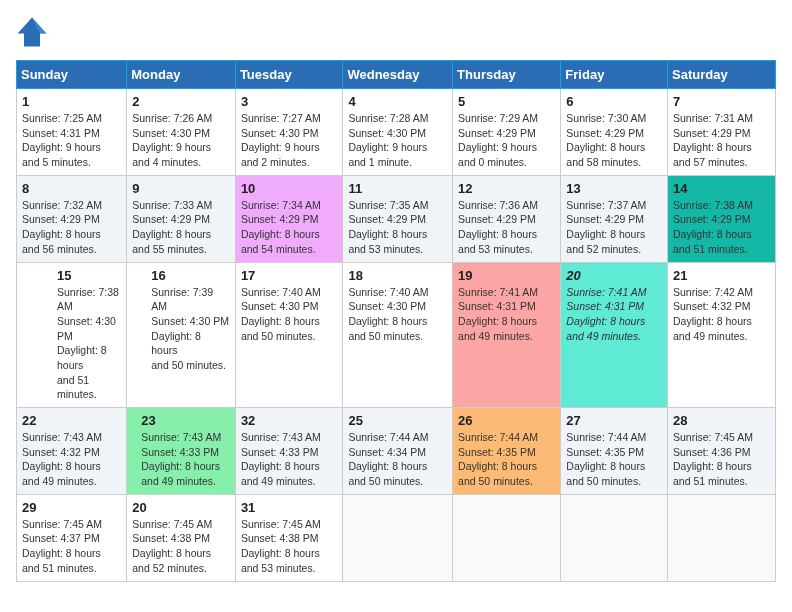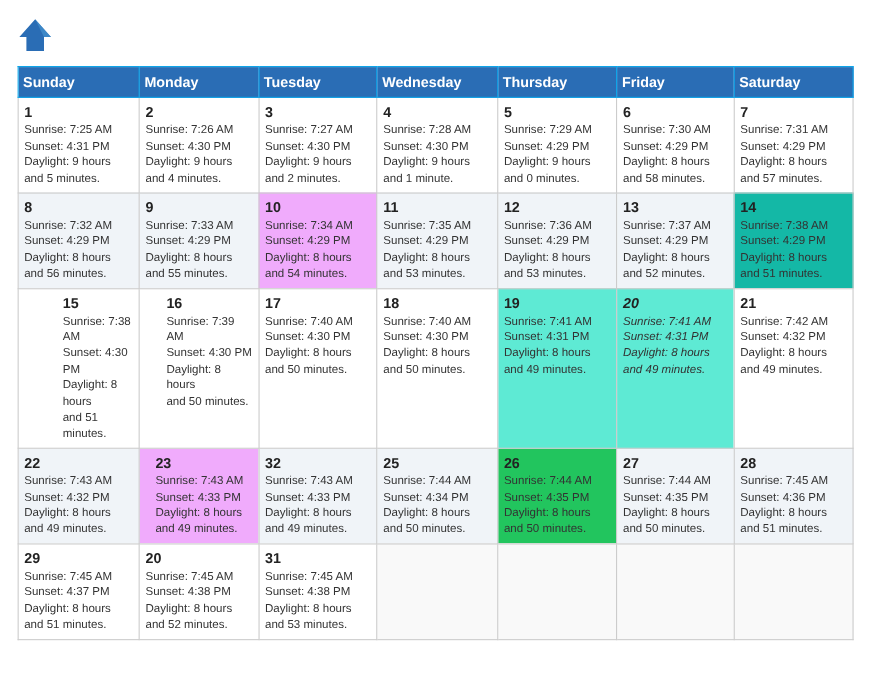--- a/index.html
+++ b/index.html
@@ -197,51 +197,51 @@
           <div class="day-info">Sunrise: 7:39 AM<br>Sunset: 4:30 PM<br>Daylight: 8 hours<br>and 50 minutes.</div>
         </td>
         <td style="background: rgb(255, 255, 255); margin-left: 14px;">
           <span class="day-num">17</span>
           <div class="day-info">Sunrise: 7:40 AM<br>Sunset: 4:30 PM<br>Daylight: 8 hours<br>and 50 minutes.</div>
         </td>
         <td style="background: rgb(255, 255, 255);">
           <span class="day-num">18</span>
           <div class="day-info">Sunrise: 7:40 AM<br>Sunset: 4:30 PM<br>Daylight: 8 hours<br>and 50 minutes.</div>
         </td>
-        <td style="background: #5eead4;">
+        <td style="background: #fca5a5;">
           <span class="day-num">19</span>
           <div class="day-info">Sunrise: 7:41 AM<br>Sunset: 4:31 PM<br>Daylight: 8 hours<br>and 49 minutes.</div>
         </td>
         <td style="background: #5eead4; font-style: italic;">
           <span class="day-num">20</span>
           <div class="day-info">Sunrise: 7:41 AM<br>Sunset: 4:31 PM<br>Daylight: 8 hours<br>and 49 minutes.</div>
         </td>
         <td style="background: rgb(255, 255, 255);">
           <span class="day-num">21</span>
           <div class="day-info">Sunrise: 7:42 AM<br>Sunset: 4:32 PM<br>Daylight: 8 hours<br>and 49 minutes.</div>
         </td>
       </tr>
       <tr>
         <td style="background: rgb(240, 244, 248);">
           <span class="day-num">22</span>
           <div class="day-info">Sunrise: 7:43 AM<br>Sunset: 4:32 PM<br>Daylight: 8 hours<br>and 49 minutes.</div>
         </td>
-        <td style="background: #f0abfc; padding-left: 14px;">
+        <td style="background: #86efac; padding-left: 14px;">
           <span class="day-num">23</span>
           <div class="day-info">Sunrise: 7:43 AM<br>Sunset: 4:33 PM<br>Daylight: 8 hours<br>and 49 minutes.</div>
         </td>
         <td style="background: rgb(240, 244, 248);">
           <span class="day-num">32</span>
           <div class="day-info">Sunrise: 7:43 AM<br>Sunset: 4:33 PM<br>Daylight: 8 hours<br>and 49 minutes.</div>
         </td>
         <td style="background: rgb(240, 244, 248);">
           <span class="day-num">25</span>
           <div class="day-info">Sunrise: 7:44 AM<br>Sunset: 4:34 PM<br>Daylight: 8 hours<br>and 50 minutes.</div>
         </td>
-        <td style="background: #22c55e;">
+        <td style="background: #fdba74;">
           <span class="day-num">26</span>
           <div class="day-info">Sunrise: 7:44 AM<br>Sunset: 4:35 PM<br>Daylight: 8 hours<br>and 50 minutes.</div>
         </td>
         <td style="background: rgb(240, 244, 248);">
           <span class="day-num">27</span>
           <div class="day-info">Sunrise: 7:44 AM<br>Sunset: 4:35 PM<br>Daylight: 8 hours<br>and 50 minutes.</div>
         </td>
         <td style="background: rgb(240, 244, 248); margin-top: 24px;">
           <span class="day-num">28</span>
           <div class="day-info">Sunrise: 7:45 AM<br>Sunset: 4:36 PM<br>Daylight: 8 hours<br>and 51 minutes.</div>

